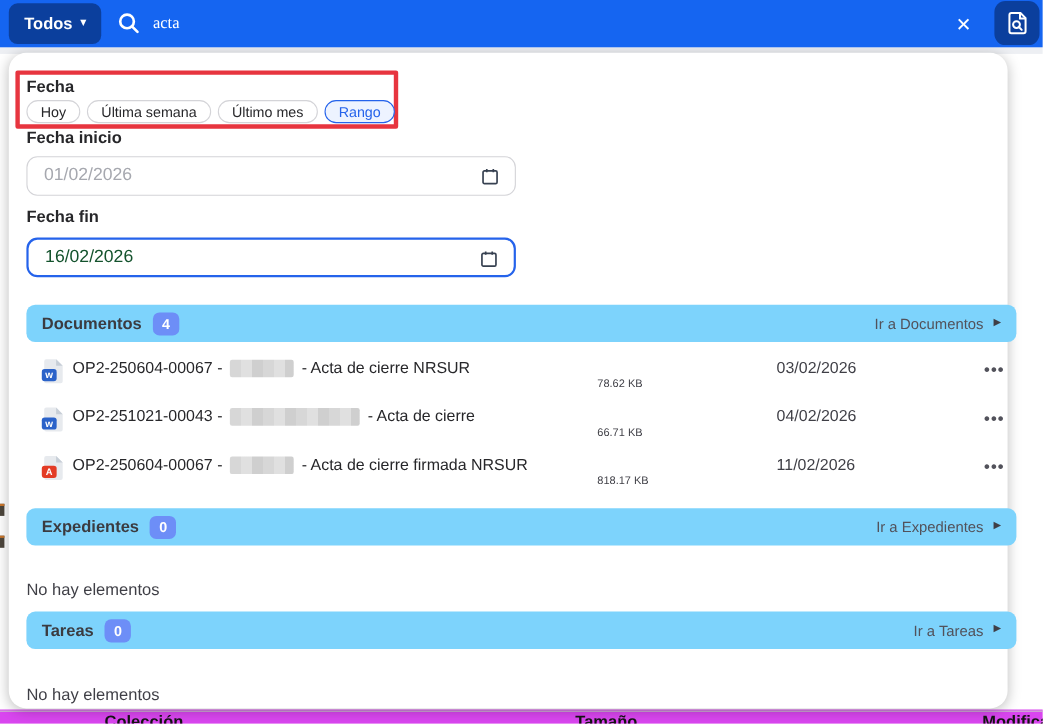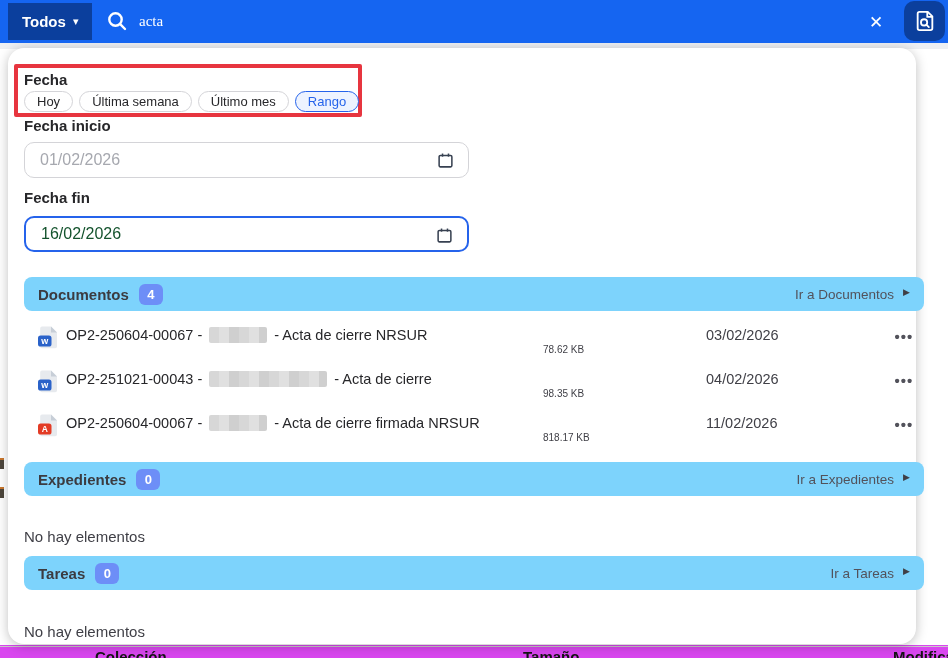--- a/index.html
+++ b/index.html
@@ -16,21 +16,21 @@
   .bg-line { position:absolute; left:0; top:1px; width:948px; height:1px; background:#c9c9c9; }
   .bg-col { position:absolute; top:3px; font-size:15px; font-weight:700; color:#141414; white-space:nowrap; }
   .bg-col.c1 { left:95px; } .bg-col.c2 { left:523px; } .bg-col.c3 { left:893px; }
   .edge-frag { position:absolute; width:4px; background:#4d463c; border-top:2px solid #c9762c; z-index:1; }
   .edge-frag.f1 { left:0; top:458px; height:11px; }
   .edge-frag.f2 { left:0; top:487px; height:11px; }
 
   
   .topbar { position:absolute; left:0; top:0; width:948px; height:43px; background:#1565f1; z-index:3; }
   .scope-btn { position:absolute; left:8px; top:3px; height:37px; padding:4px 14px; background:#0b3f9d;
-    border:none; border-radius:0; color:#fff; font-weight:700; font-size:15px; cursor:pointer;
+    border:none; border-radius:8px; color:#fff; font-weight:700; font-size:15px; cursor:pointer;
     display:flex; align-items:center; gap:7px; font-family:inherit; }
   .scope-btn .chev { font-size:11px; line-height:1; }
   .tb-search-icon { position:absolute; left:106px; top:10px; }
   .search-input { position:absolute; left:139px; top:6px; width:600px; height:31px; background:transparent;
     border:none; outline:none; color:#fff; font-size:15px; font-family:Liberation Serif, serif; }
   .close-btn { position:absolute; left:861px; top:7px; width:30px; height:30px; background:transparent;
     border:none; color:#fff; font-size:17px; cursor:pointer; line-height:1; }
   .docsearch-btn { position:absolute; left:904px; top:1px; width:41px; height:40px; background:#0b3f9d;
     border:none; border-radius:10px; cursor:pointer; display:flex; align-items:center; justify-content:center; }
 
@@ -191,21 +191,21 @@
         <path d="M6 1.5 h9 l6 6 v14 a1.8 1.8 0 0 1 -1.8 1.8 H6 a1.8 1.8 0 0 1 -1.8 -1.8 V3.3 A1.8 1.8 0 0 1 6 1.5 Z" fill="#e7eaee"></path>
         <path d="M15 1.5 l6 6 h-6 Z" fill="#c7ced7"></path>
         <rect x="2" y="10.5" width="13.5" height="11" rx="2.6" fill="#2a62c9"></rect>
         <text x="8.75" y="19" text-anchor="middle" font-size="9" font-weight="bold" fill="#fff" font-family="Liberation Sans,sans-serif">w</text>
       </svg>
       <span class="doc-name">
         <span>OP2-251021-00043 -</span>
         <span class="redact w-lg"></span>
         <span>- Acta de cierre</span>
       </span>
-      <span class="doc-size">98.35 KB</span>
+      <span class="doc-size">66.71 KB</span>
       <span class="doc-date">04/02/2026</span>
       <button class="row-menu">•••</button>
     </div>
 
     <div class="doc-row row-3">
       <svg class="file-icon" viewBox="0 0 24 24">
         <path d="M6 1.5 h9 l6 6 v14 a1.8 1.8 0 0 1 -1.8 1.8 H6 a1.8 1.8 0 0 1 -1.8 -1.8 V3.3 A1.8 1.8 0 0 1 6 1.5 Z" fill="#e7eaee"></path>
         <path d="M15 1.5 l6 6 h-6 Z" fill="#c7ced7"></path>
         <rect x="2" y="10.5" width="13.5" height="11" rx="2.6" fill="#e33b25"></rect>
         <text x="8.75" y="19" text-anchor="middle" font-size="8.5" font-weight="bold" fill="#fff" font-family="Liberation Sans,sans-serif">A</text>

